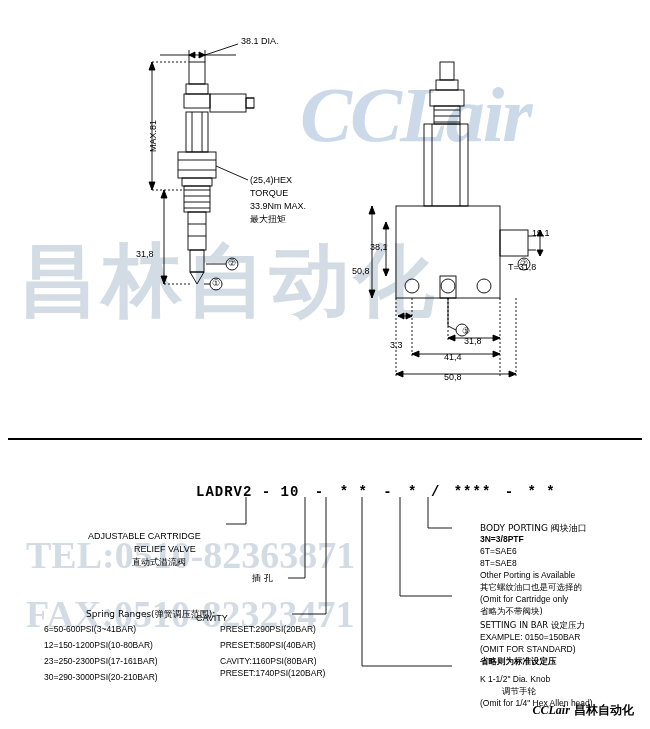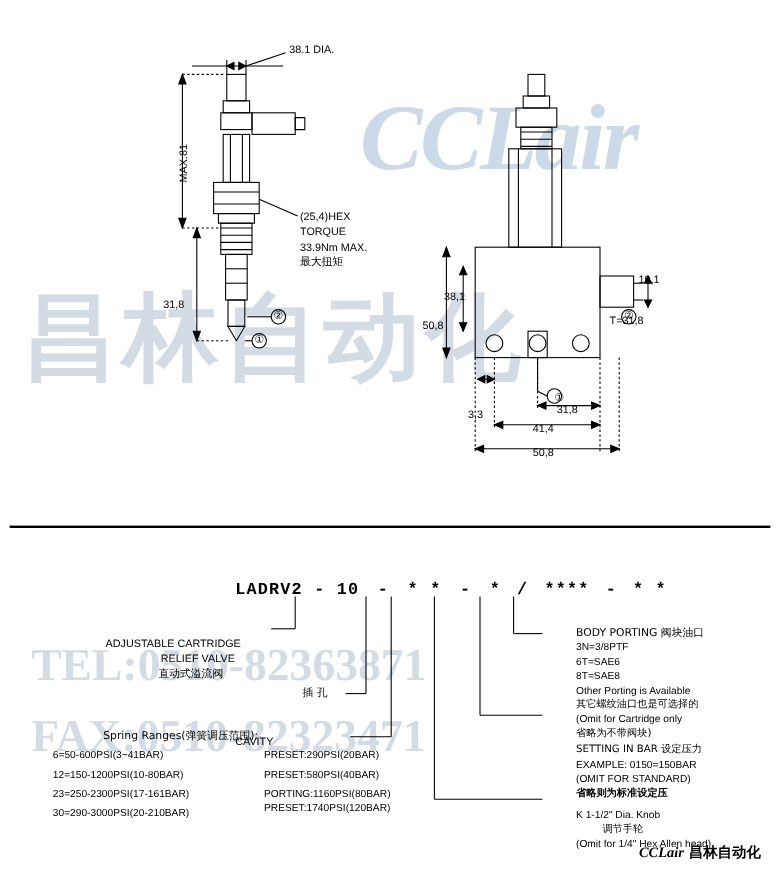--- a/index.html
+++ b/index.html
@@ -331,26 +331,26 @@
   <div class="opt" style="left:172px; top:572px; font-size:9px;margin-top:40px;">CAVITY</div>
   <div class="opt cn" style="left:228px; top:572px; font-size:9px;">插 孔</div>
 
   <div class="opt cn" style="left:62px; top:608px; font-size:9px;">Spring Ranges(弹簧调压范围):</div>
 
   <div class="opt" style="left:20px; top:624px;">6=50-600PSI(3~41BAR)</div>
   <div class="opt" style="left:196px; top:624px;">PRESET:290PSI(20BAR)</div>
   <div class="opt" style="left:20px; top:640px;">12=150-1200PSI(10-80BAR)</div>
   <div class="opt" style="left:196px; top:640px;">PRESET:580PSI(40BAR)</div>
   <div class="opt" style="left:20px; top:656px;">23=250-2300PSI(17-161BAR)</div>
-  <div class="opt" style="left:196px; top:656px;">PORTING:1160PSI(80BAR)</div>
+  <div class="opt" style="left:196px; top:656px;">CAVITY:1160PSI(80BAR)</div>
   <div class="opt" style="left:20px; top:672px;">30=290-3000PSI(20-210BAR)</div>
   <div class="opt" style="left:196px; top:668px;">PRESET:1740PSI(120BAR)</div>
 
   <div class="opt cn" style="left:456px; top:522px; font-size:9px;">BODY PORTING 阀块油口</div>
-  <div class="opt" style="left:456px; top:534px;">3N=3/8PTF</div>
+  <div class="opt" style="left:456px; top:534px;font-weight:bold;">3N=3/8PTF</div>
   <div class="opt" style="left:456px; top:546px;">6T=SAE6</div>
   <div class="opt" style="left:456px; top:558px;">8T=SAE8</div>
   <div class="opt" style="left:456px; top:570px;">Other Porting is Available</div>
   <div class="opt cn" style="left:456px; top:582px;">其它螺纹油口也是可选择的</div>
   <div class="opt" style="left:456px; top:594px;">(Omit for Cartridge only</div>
   <div class="opt cn" style="left:456px; top:606px;">省略为不带阀块)</div>
 
   <div class="opt cn" style="left:456px; top:620px;">SETTING IN BAR 设定压力</div>
   <div class="opt" style="left:456px; top:632px;">EXAMPLE: 0150=150BAR</div>
   <div class="opt" style="left:456px; top:644px;">(OMIT FOR STANDARD)</div>

